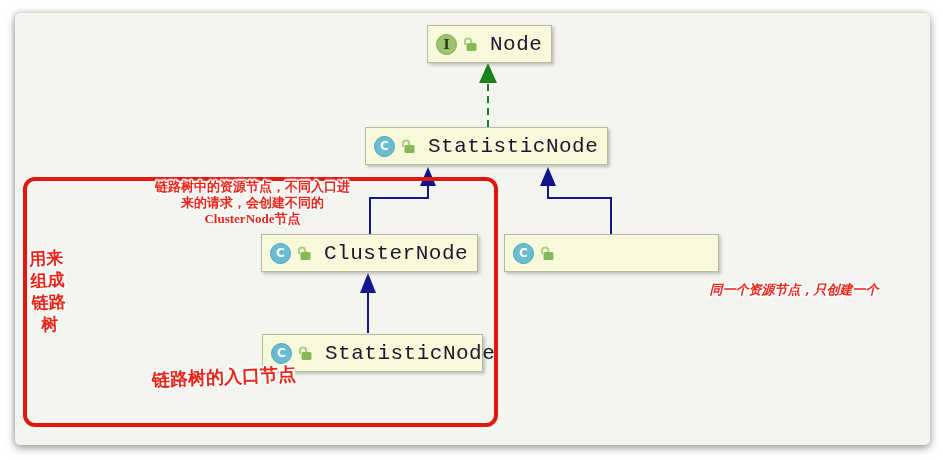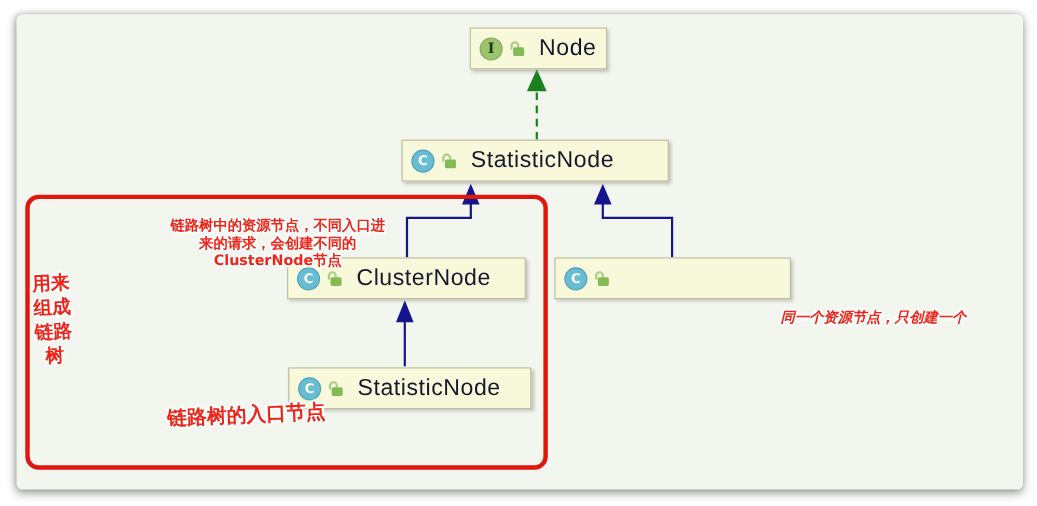--- a/index.html
+++ b/index.html
@@ -8,21 +8,21 @@
   .panel{position:absolute;left:15px;top:13px;width:915px;height:432px;
          background:#f2f6ef;border-radius:5px;
          box-shadow:0 3px 9px rgba(70,70,70,.55), -1px -1px 4px rgba(120,120,120,.25);}
   .arrows{position:absolute;left:0;top:0;width:943px;height:460px;pointer-events:none;}
 
   
   .node{position:absolute;height:38px;box-sizing:border-box;
         background:#f8f8da;border:1px solid #b9b9a2;
         box-shadow:2px 2px 3px rgba(130,130,120,.45);
         display:flex;align-items:center;padding:0 10px 0 8px;}
-  .node-label{font-family:Liberation Sans, sans-serif;
+  .node-label{font-family:Liberation Mono, monospace;
         font-size:21px;letter-spacing:.5px;color:#18182d;white-space:nowrap;margin-left:12px;}
   .badge{width:19px;height:19px;border-radius:50%;display:flex;align-items:center;
         justify-content:center;flex:0 0 auto;}
   .badge.iface{background:#9cc46e;border:1px solid #83aa59;}
   .badge.iface .glyph{font-family:"DejaVu Serif","Liberation Serif",serif;
         font-size:13px;font-weight:bold;color:#203a10;line-height:1;}
   .badge.cls{background:#68bdd3;border:1px solid #4da2bb;}
   .badge.cls .glyph{font-family:"DejaVu Sans",sans-serif;
         font-size:12px;font-weight:bold;color:#ffffff;line-height:1;}
   .lock{margin-left:5px;flex:0 0 auto;display:block;}
@@ -34,21 +34,21 @@
   #node-EntranceNode{left:262px;top:334px;width:221px;}
 
   
   .group-rect{position:absolute;left:23px;top:177px;width:475px;height:250px;
         box-sizing:border-box;border:4px solid #df170f;border-radius:12px;}
 
   
   .note{position:absolute;color:#ee2418;font-weight:bold;text-align:center;
         text-shadow:-1px -1px 0 #fff,1px -1px 0 #fff,-1px 1px 0 #fff,1px 1px 0 #fff,
                     0 2px 2px #fff,2px 0 2px #fff,-2px 0 2px #fff,0 -2px 2px #fff;}
-  #note-default{left:130px;top:198px;width:245px;font-size:13px;line-height:16px;}
+  #note-default{left:130px;top:179px;width:245px;font-size:13px;line-height:16px;font-family:Liberation Serif, serif;}
   #note-cluster{left:656px;top:282px;width:276px;font-size:13px;line-height:15.5px;font-style:italic;}
   #note-entrance{left:152px;top:365px;font-size:18px;transform:rotate(-2.5deg);}
   #note-left{left:25px;top:247px;width:46px;font-size:17px;line-height:22px;transform:rotate(-3deg);}
 </style>
 </head>
 <body>
 
 <div class="stage">
   <div class="panel"></div>
 

